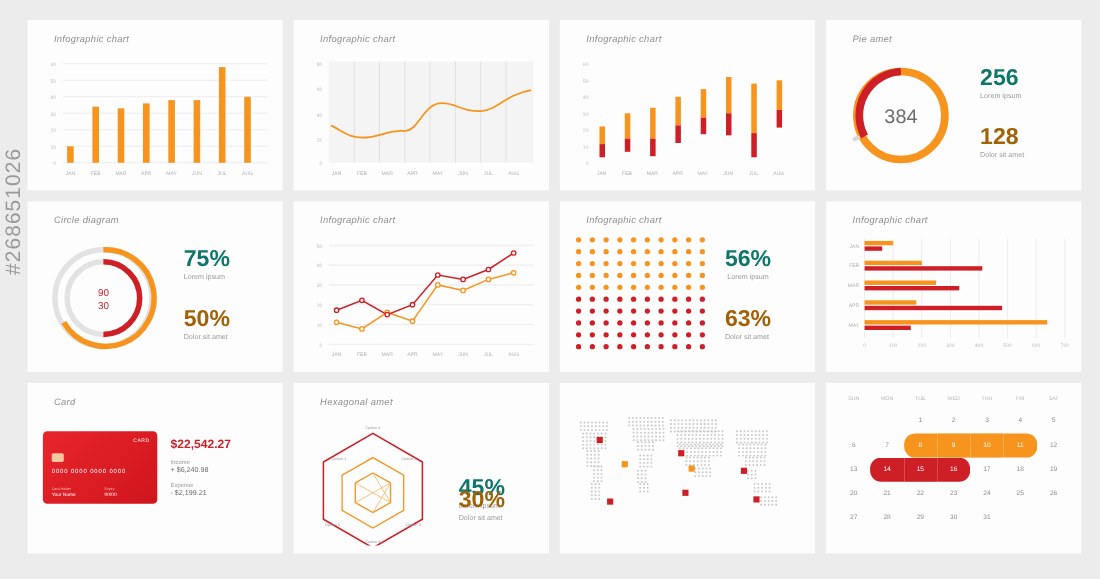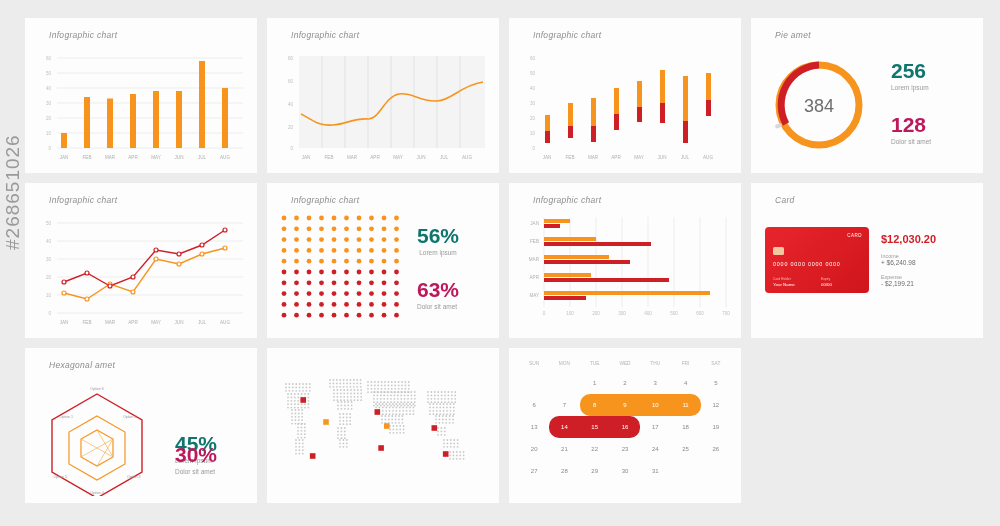--- a/index.html
+++ b/index.html
@@ -46,21 +46,21 @@
   }
   .axis-lbl{font-size:4.6px;fill:#b0b0b0;}
   .tick-lbl{font-size:4.6px;fill:#c0c0c0;}
   svg{display:block;}
 
   
   .stat{position:absolute;}
   .stat .num{font-size:21px;font-weight:bold;line-height:1;}
   .stat .cap{font-size:6.5px;color:#9a9a9a;margin-top:3px;}
   .orange{color:#0f766e;}
-  .red{color:#be185d;}
+  .red{color:#a16207;}
 
   
   .ccard{
     position:absolute;left:14px;top:44px;
     width:104px;height:66px;border-radius:4px;
     background:linear-gradient(135deg,#e8252c 0%,#d0151c 100%);
     color:#fff;
   }
   .ccard .brand{position:absolute;right:7px;top:6px;font-size:4.5px;letter-spacing:.5px;}
   .ccard .chip{position:absolute;left:8px;top:20px;width:11px;height:8px;border-radius:1.5px;background:#f3c8a0;}
@@ -229,20 +229,39 @@
     <div class="stat" style="left:140px;top:42px;">
       <div class="num orange">256</div>
       <div class="cap">Lorem ipsum</div>
     </div>
     <div class="stat" style="left:140px;top:96px;">
       <div class="num red">128</div>
       <div class="cap">Dolor sit amet</div>
     </div>
   </div>
 
+  <div class="card">
+    <div class="card-title">Circle diagram</div>
+    <svg width="122" height="120" viewBox="0 0 122 120" style="position:absolute;left:8px;top:28px;">
+      <circle cx="61" cy="60" r="44" fill="none" stroke="#e2e2e2" stroke-width="5"></circle>
+      <path d="M61,16 A44,44 0 1,1 25,82" fill="none" stroke="#f7941e" stroke-width="5"></path>
+      <circle cx="61" cy="60" r="33" fill="none" stroke="#e2e2e2" stroke-width="5"></circle>
+      <path d="M61,27 A33,33 0 0,1 61,93" fill="none" stroke="#cf1f26" stroke-width="5"></path>
+      <text x="61" y="58" text-anchor="middle" font-size="9" fill="#cf1f26" font-family="Liberation Sans, sans-serif">90</text>
+      <text x="61" y="70" text-anchor="middle" font-size="9" fill="#cf1f26" font-family="Liberation Sans, sans-serif">30</text>
+    </svg>
+    <div class="stat" style="left:142px;top:42px;">
+      <div class="num orange">75%</div>
+      <div class="cap">Lorem ipsum</div>
+    </div>
+    <div class="stat" style="left:142px;top:96px;">
+      <div class="num red">50%</div>
+      <div class="cap">Dolor sit amet</div>
+    </div>
+  </div>
 
   <div class="card">
     <div class="card-title">Infographic chart</div>
     <svg width="232" height="120" viewBox="0 0 232 120" style="position:absolute;left:0;top:26px;">
       <g stroke="#ededed" stroke-width="1">
         <line x1="32" y1="14" x2="218" y2="14"></line>
         <line x1="32" y1="32" x2="218" y2="32"></line>
         <line x1="32" y1="50" x2="218" y2="50"></line>
         <line x1="32" y1="68" x2="218" y2="68"></line>
         <line x1="32" y1="86" x2="218" y2="86"></line>
@@ -459,21 +478,21 @@
     <div class="ccard">
       <div class="brand">CARD</div>
       <div class="chip"></div>
       <div class="numrow">0000  0000  0000  0000</div>
       <div class="lbl holder-lbl">Card Holder</div>
       <div class="val holder-val">Your Name</div>
       <div class="lbl exp-lbl">Expiry</div>
       <div class="val exp-val">00/00</div>
     </div>
     <div class="cinfo">
-      <div class="amt">$12,030.20</div>
+      <div class="amt">$22,542.27</div>
       <div class="ln">
         <small>Income</small><br>
         <span>+ $6,240.98</span>
       </div>
       <div class="ln">
         <small>Expense</small><br>
         <span>- $2,199.21</span>
       </div>
     </div>
   </div>

